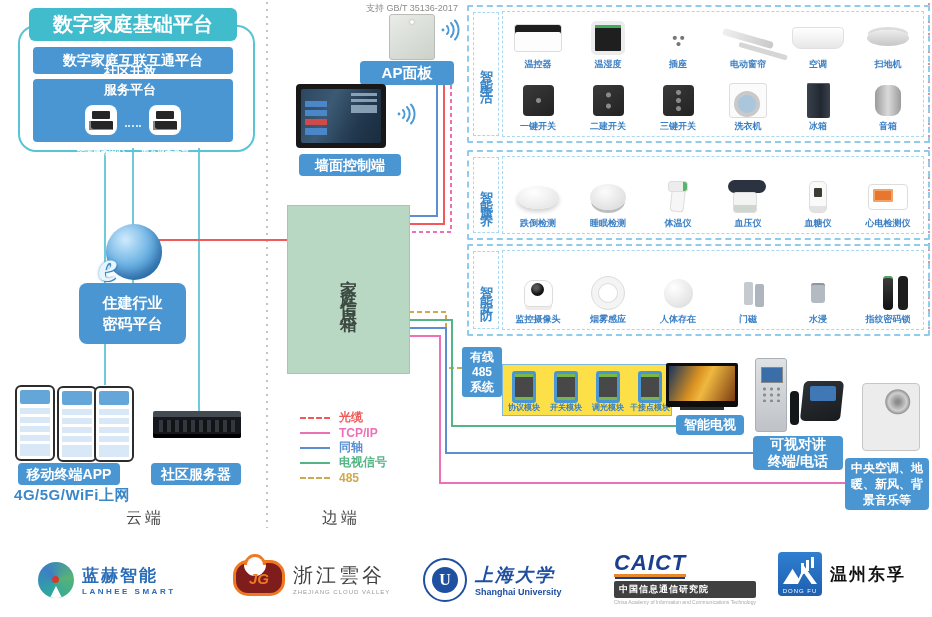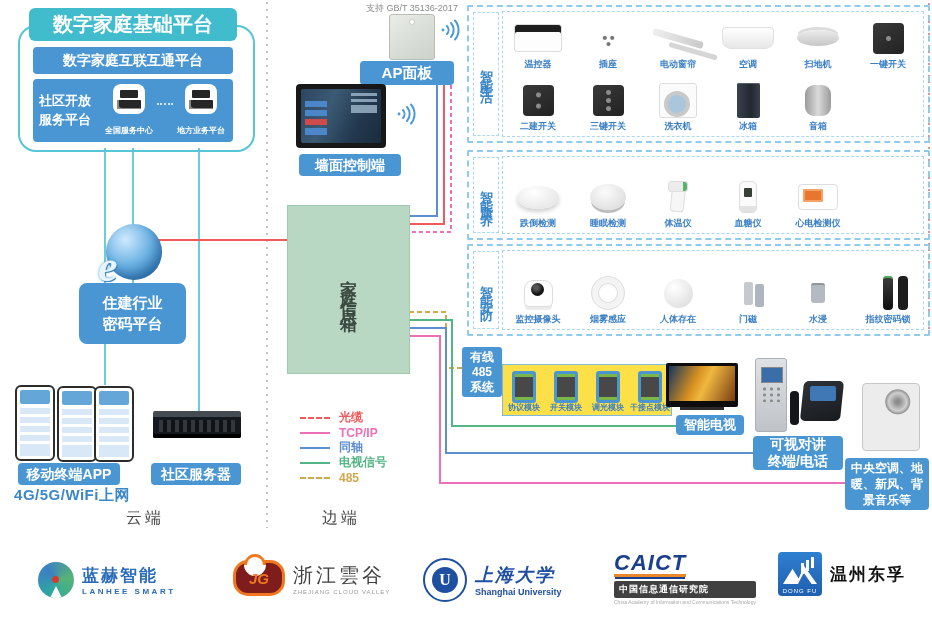--- a/index.html
+++ b/index.html
@@ -11,21 +11,21 @@
   
   .bluebox{position:absolute;background:#4a96d2;color:#fff;font-weight:bold;
            display:flex;align-items:center;justify-content:center;text-align:center;
            border-radius:4px;line-height:1.35;}
   .tealbox{position:absolute;background:#41bccd;color:#fff;font-weight:bold;
            display:flex;align-items:center;justify-content:center;border-radius:6px;}
 
   
   .outer-frame{position:absolute;left:18px;top:25px;width:233px;height:123px;
                border:2px solid #56c5d5;border-radius:18px;}
-  .community{flex-direction:row;gap:6px;padding:4px 6px;}
+  .community{flex-direction:column;gap:6px;padding:4px 6px;}
   .comm-label{width:58px;font-size:13px;font-weight:bold;text-align:left;line-height:1.4;}
   .comm-icons{flex:1;display:flex;align-items:center;justify-content:space-around;}
   .comm-unit{display:flex;flex-direction:column;align-items:center;gap:12px;}
   .comm-ic{width:32px;height:30px;background:#fff;border-radius:8px;position:relative;}
   .comm-ic::before{content:"";position:absolute;left:7px;top:6px;width:18px;height:8px;
                    background:#262626;border-radius:1px;}
   .comm-ic::after{content:"";position:absolute;left:4px;top:16px;width:24px;height:9px;
                   background:#262626;border-radius:1px;
                   box-shadow:inset 4px -3px 0 -2px #888;}
   .comm-unit .cap{font-size:8px;font-weight:bold;color:#fff;}
@@ -381,20 +381,24 @@
   <div class="section" style="left:467px;top:5px;width:459px;height:134px;">
     <div class="sec-title">
       <span class="vtext">智能生活</span>
     </div>
     <div class="sec-body g2x6">
       <div class="cell">
           <div class="di di-thermostat"></div>
           <div class="dlabel">温控器</div>
         </div>
       <div class="cell">
+          <div class="di di-humidity"></div>
+          <div class="dlabel">温湿度</div>
+        </div>
+      <div class="cell">
           <div class="di di-socket"></div>
           <div class="dlabel">插座</div>
         </div>
       <div class="cell">
           <div class="di di-curtain"></div>
           <div class="dlabel">电动窗帘</div>
         </div>
       <div class="cell">
           <div class="di di-ac"></div>
           <div class="dlabel">空调</div>
@@ -439,20 +443,24 @@
           <div class="di di-falldisc"></div>
           <div class="dlabel">跌倒检测</div>
         </div>
       <div class="cell">
           <div class="di di-sleepdisc"></div>
           <div class="dlabel">睡眠检测</div>
         </div>
       <div class="cell">
           <div class="di di-thermogun"></div>
           <div class="dlabel">体温仪</div>
+        </div>
+      <div class="cell">
+          <div class="di di-bp"></div>
+          <div class="dlabel">血压仪</div>
         </div>
       <div class="cell">
           <div class="di di-glucose"></div>
           <div class="dlabel">血糖仪</div>
         </div>
       <div class="cell">
           <div class="di di-ecg"></div>
           <div class="dlabel">心电检测仪</div>
         </div>
     </div>

